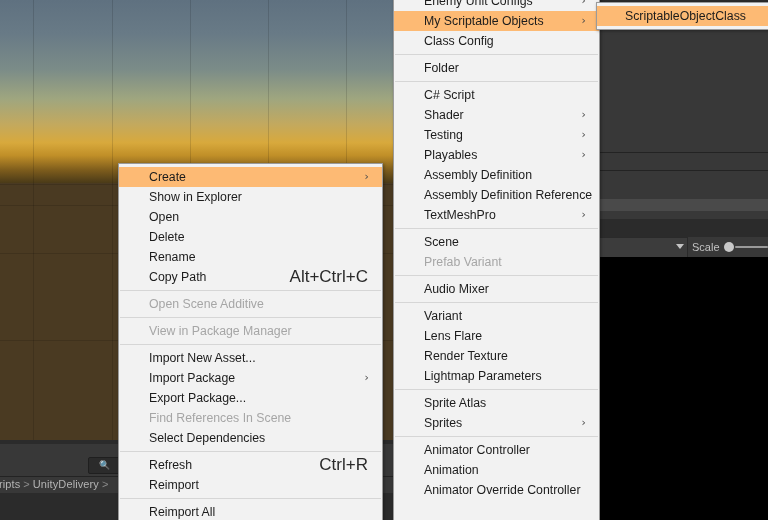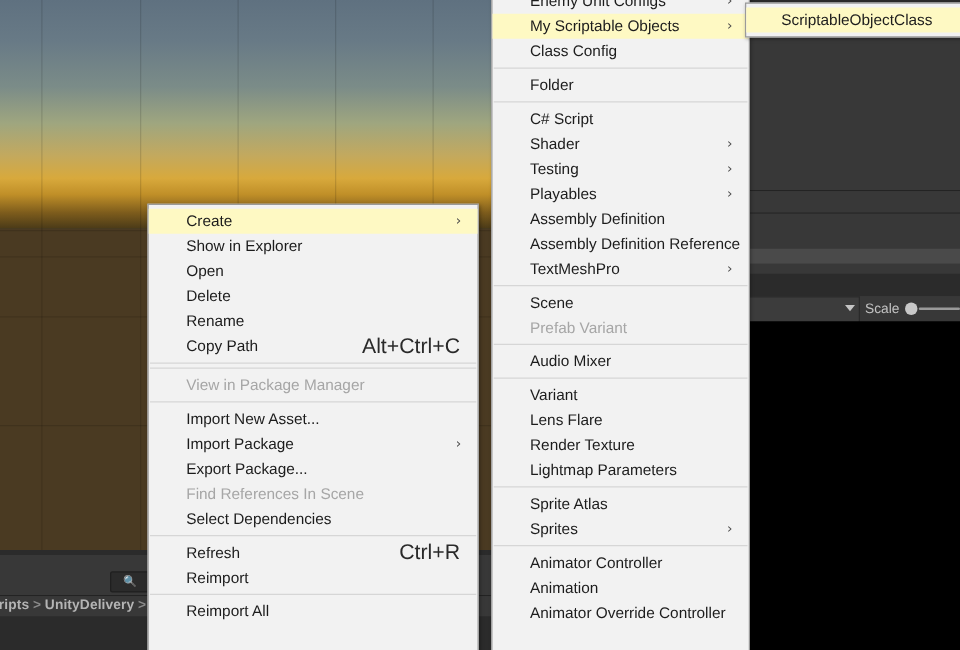--- a/index.html
+++ b/index.html
@@ -80,21 +80,20 @@
     color: #b4b4b4;
     font-size: 9px;
     line-height: 1;
   }
   .breadcrumb {
     position: absolute;
     color: #b4b4b4;
     font-size: 11px;
     white-space: nowrap;
     letter-spacing: .1px;
-    font-weight: bold;
   }
   .breadcrumb .sep { color: #8a8a8a; padding: 0 3px; }
 
   
   .insp-field {
     position: absolute;
     background: #3c3c3c;
     border: 1px solid #2a2a2a;
   }
   .insp-caret {
@@ -136,21 +135,21 @@
     height: 20px;
     line-height: 20px;
     padding: 0 22px 0 30px;
     font-size: 12.3px;
     color: #1c1c1c;
     white-space: nowrap;
     box-sizing: border-box;
   }
   .menu-item.disabled { color: #a6a6a6; }
   .menu-item.selected {
-    background: #fef9c3;
+    background: #fdba74;
   }
   .menu-item .shortcut {
     position: absolute;
     right: 14px;
     top: 0;
     font-size: 17px;
     color: #2a2a2a;
   }
   .menu-item .arrow {
     position: absolute;
@@ -250,20 +249,21 @@
   <div class="panel-black" style="left:600px;top:257px;width:168px;height:263px;"></div>
 
   <div class="menu" id="menu-context">
       <div class="menu-item selected"><span>Create</span><span class="arrow">›</span></div>
       <div class="menu-item"><span>Show in Explorer</span></div>
       <div class="menu-item"><span>Open</span></div>
       <div class="menu-item"><span>Delete</span></div>
       <div class="menu-item"><span>Rename</span></div>
       <div class="menu-item"><span>Copy Path</span><span class="shortcut">Alt+Ctrl+C</span></div>
       <div class="menu-sep"></div>
+      <div class="menu-item disabled"><span>Open Scene Additive</span></div>
       <div class="menu-sep"></div>
       <div class="menu-item disabled"><span>View in Package Manager</span></div>
       <div class="menu-sep"></div>
       <div class="menu-item"><span>Import New Asset...</span></div>
       <div class="menu-item"><span>Import Package</span><span class="arrow">›</span></div>
       <div class="menu-item"><span>Export Package...</span></div>
       <div class="menu-item disabled"><span>Find References In Scene</span></div>
       <div class="menu-item"><span>Select Dependencies</span></div>
       <div class="menu-sep"></div>
       <div class="menu-item"><span>Refresh</span><span class="shortcut">Ctrl+R</span></div>

